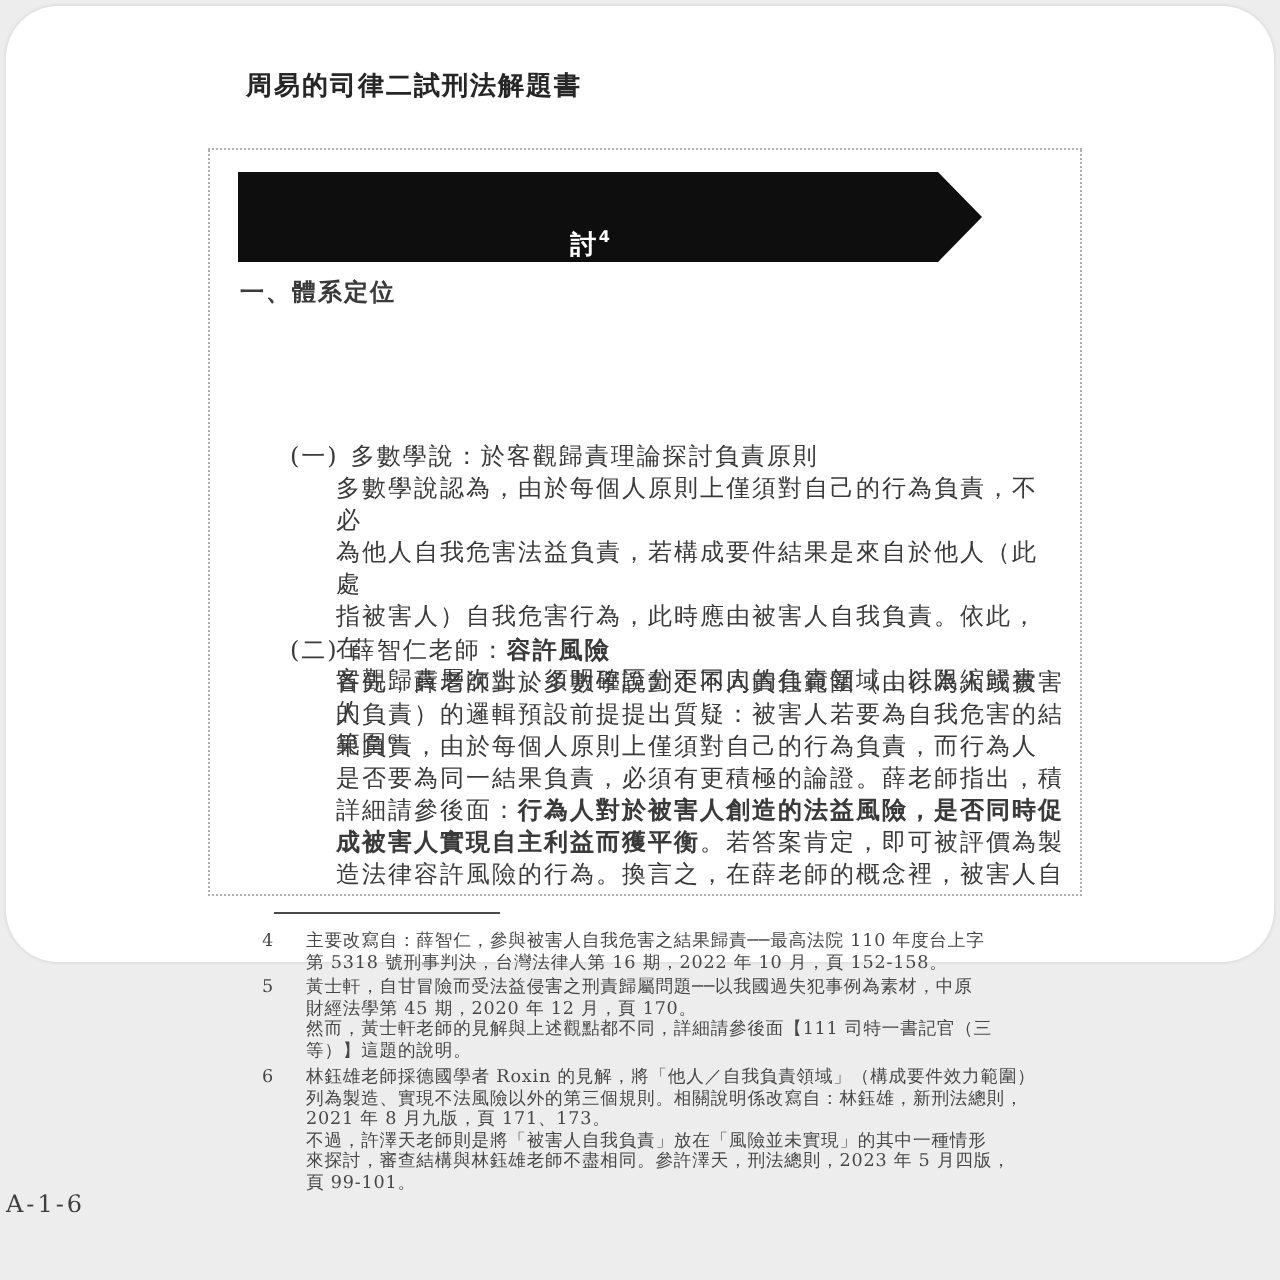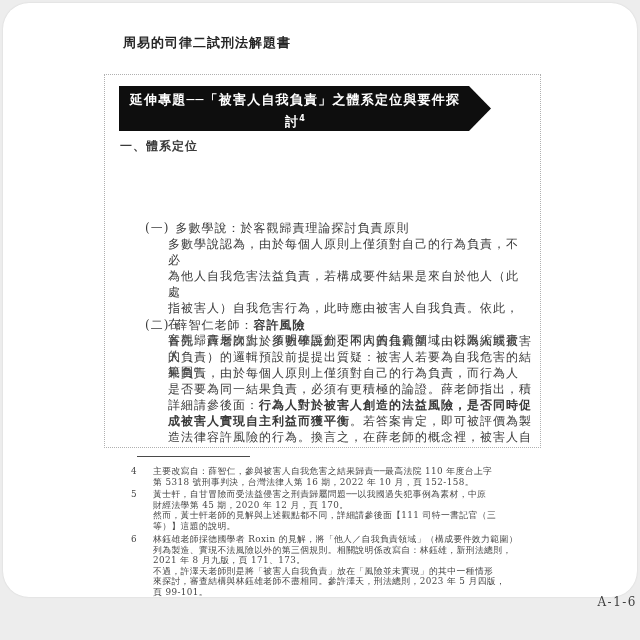--- a/index.html
+++ b/index.html
@@ -10,21 +10,21 @@
     overflow: hidden;
   }
   .canvas {
     position: relative;
     width: 640px;
     height: 640px;
   }
   .book-page {
     position: absolute;
     left: 3px; top: 3px;
-    width: 634px; height: 594px;
+    width: 634px; height: 478px;
     background: #ffffff;
     border-radius: 26px;
     box-shadow: 0 0 2px rgba(0,0,0,0.12);
   }
   .page-header {
     position: absolute;
     left: 120px; top: 31px;
     font-family: "DejaVu Sans", sans-serif;
     font-weight: 700;
     font-size: 13px;
@@ -103,38 +103,38 @@
     line-height: 10.6px;
   }
   .fn-num { position: absolute; left: 128px; width: 16px; }
   .fn-text { position: absolute; left: 150px; width: 388px; }
   .fn4-y { top: 463px; }
   .fn5-y { top: 486px; }
   .fn6-y { top: 531px; }
   .page-number {
     position: absolute;
     left: 0; right: 0; top: 592px;
-    text-align: right;
+    text-align: left;
     font-size: 12px;
     letter-spacing: 1.5px;
     color: #3f3f3f;
   }
 </style>
 </head>
 <body>
 
 <div class="canvas">
   <div class="book-page">
 
     <div class="page-header">周易的司律二試刑法解題書</div>
 
     <div class="dotted-box"></div>
 
     <div class="banner">
-      <span>延伸專題──「被害人自我負責」之體系定位與要件探</span><br>
+      <br>
       <span>討</span><sup>4</sup>
     </div>
 
     <div class="body-text section-heading">一、體系定位</div>
 
 
     <div class="body-text item-row item1-row">
       <span class="item-label">(一)</span><span>多數學說：於客觀歸責理論探討負責原則</span>
     </div>
 

